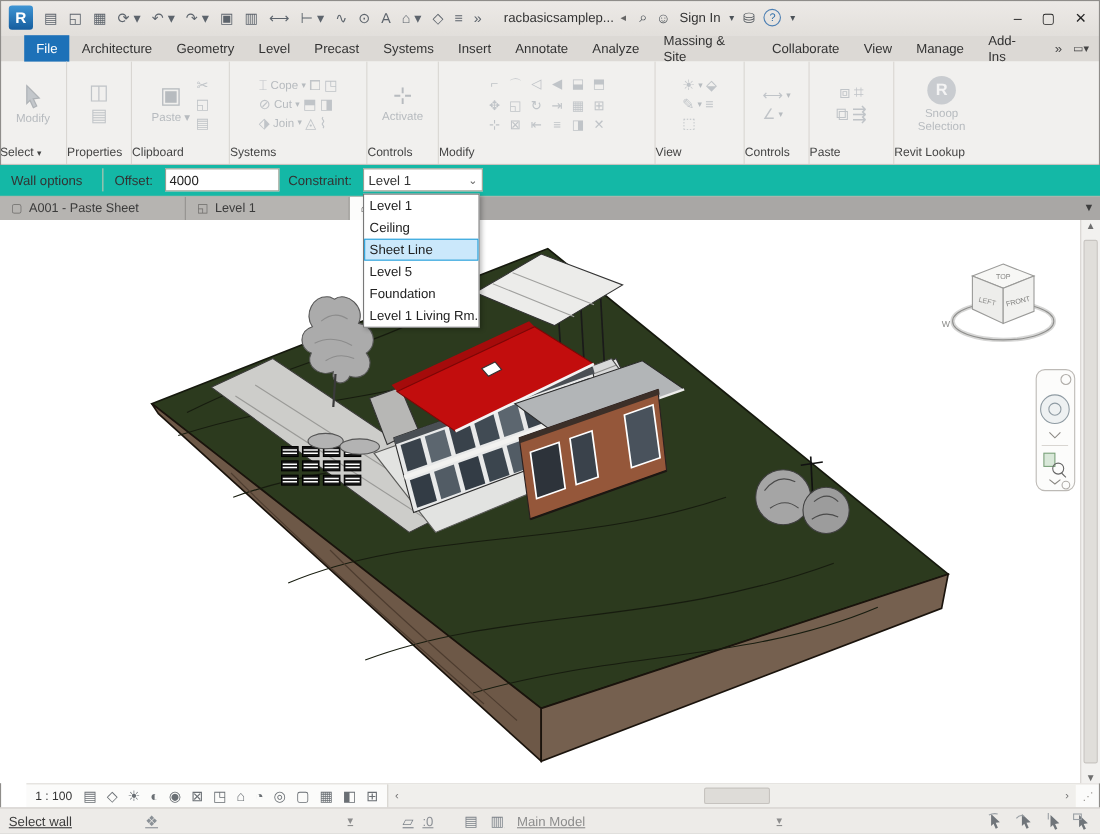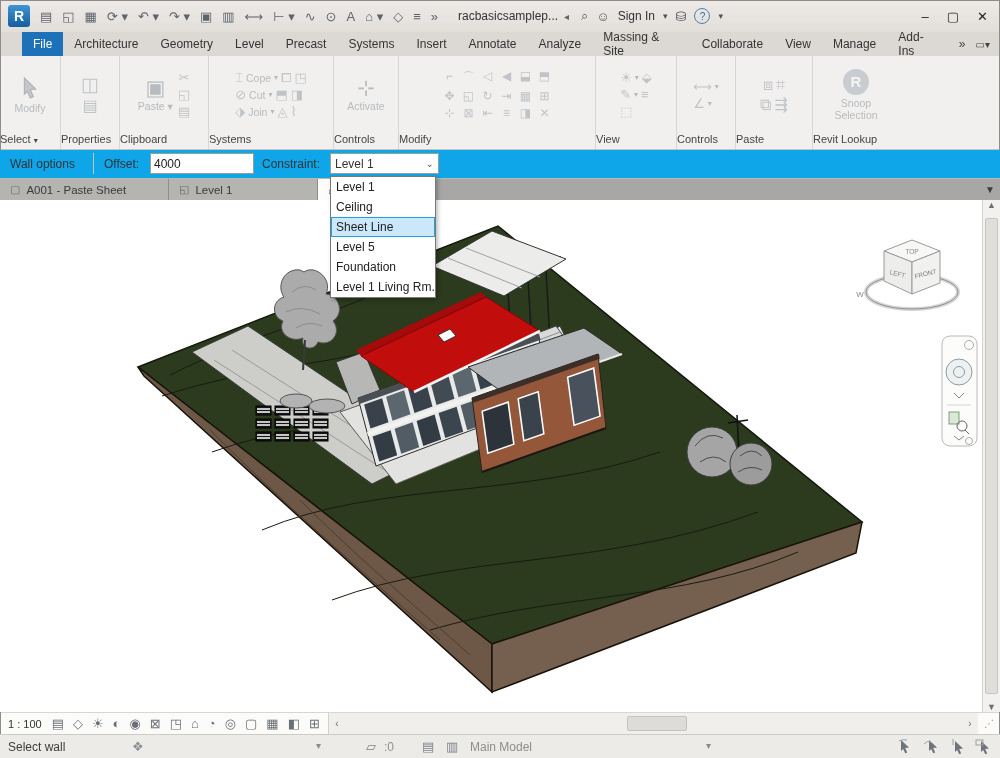--- a/index.html
+++ b/index.html
@@ -28,21 +28,21 @@
   .gicon{font-size:13px;color:#c0c4c8;line-height:1;}
   .bigbtn{display:flex;flex-direction:column;align-items:center;gap:2px;font-size:10.5px;color:#b7bbbf;text-align:center;}
   .bigbtn .bi{font-size:21px;line-height:1;}
   .gcol{display:flex;flex-direction:column;gap:4px;align-items:center;}
   .grow{display:flex;align-items:center;gap:3px;font-size:10.5px;color:#b7bbbf;white-space:nowrap;}
   .modgrid{display:grid;grid-template-columns:repeat(6,1fr);gap:3px 7px;}
   .modgrid span{font-size:12px;color:#c0c4c8;text-align:center;}
   .snoopR{width:26px;height:26px;border-radius:50%;background:#c9ccd0;color:#f4f4f4;font-weight:bold;font-size:15px;display:flex;align-items:center;justify-content:center;}
   .cursor-svg{fill:#c3c7cb;stroke:#aeb2b6;}
   
-  .options-bar{height:28px;background:#0ea5e9;border-bottom:1px solid #b9b9ae;position:relative;font-size:12px;color:#333;}
+  .options-bar{height:28px;background:#14b8a6;border-bottom:1px solid #b9b9ae;position:relative;font-size:12px;color:#333;}
   .ob-label{position:absolute;top:7px;}
   .ob-sep{position:absolute;left:93px;top:3px;height:21px;width:1px;background:#c3c6b4;}
   .ob-input{position:absolute;left:150px;top:3px;width:96px;height:19px;background:#fff;border:1px solid #97a093;font-size:12px;color:#222;padding:0 3px;font-family:"Liberation Sans",sans-serif;}
   .ob-select{position:absolute;left:330px;top:3px;width:99px;height:19px;background:#fff;border:1px solid #97a093;display:flex;align-items:center;padding:0 4px;justify-content:space-between;}
   .ob-select .chev{color:#666;font-size:10px;}
   
   .dropdown{position:absolute;left:330px;top:176px;width:104px;background:#fff;border:1px solid #787878;box-shadow:2px 2px 4px rgba(0,0,0,.25);z-index:60;}
   .dd-item{height:20px;line-height:20px;font-size:12px;color:#222;padding-left:5px;white-space:nowrap;}
   .dd-item.highlighted{background:#cbe8fb;outline:1px solid #26a0da;outline-offset:-1px;}
   
@@ -51,31 +51,31 @@
   .vtab .ticon{font-size:11px;color:#6d6b69;}
   .vtab.active{background:#fcfcfb;color:#222;}
   .vtab.active .ticon{color:#555;}
   .vt-chev{margin-left:auto;color:#3e3e3e;font-size:10px;display:flex;align-items:center;padding-right:5px;}
   
   .canvas{position:relative;height:512px;background:#fff;}
   .scene{position:absolute;left:0;top:0;}
   .vscroll{position:absolute;right:0;top:0;width:17px;height:512px;background:#f2f1ef;border-left:1px solid #d6d3cf;display:flex;flex-direction:column;align-items:center;justify-content:space-between;font-size:9px;color:#6f6f6f;}
   .vthumb{position:absolute;left:2px;right:2px;top:18px;bottom:18px;background:#e0deda;border:1px solid #c8c5c1;border-radius:2px;}
   
-  .hrow{height:21px;display:flex;background:#fbfbfa;border-top:1px solid #d9d6d2;font-size:11px;align-items:stretch;}
+  .hrow{height:21px;display:flex;background:#fbfbfa;border-top:1px solid #d9d6d2;font-size:11px;align-items:stretch;margin-left:24px;}
   .vcb{display:flex;align-items:center;gap:8px;padding:0 8px;white-space:nowrap;}
   .vcb .scale{color:#333;margin-right:2px;}
   .vcb span.vi{color:#6a6f74;font-size:13px;}
   .hscroll{flex:1;position:relative;background:#f0efec;border-left:1px solid #d4d1cd;color:#6f6f6f;}
   .harrow{position:absolute;top:0;bottom:0;width:16px;display:flex;align-items:center;justify-content:center;font-size:10px;}
   .hthumb{position:absolute;left:46%;width:58px;top:3px;bottom:3px;background:#dedcd8;border:1px solid #c6c3bf;border-radius:2px;}
   .grip{width:22px;display:flex;align-items:center;justify-content:center;color:#9a9792;font-size:10px;}
   
   .statusbar{height:27px;background:#edebe8;border-top:1px solid #cfccc8;position:relative;font-size:12px;color:#3c3c3c;}
-  .sb{position:absolute;top:5px;white-space:nowrap;}
+  .sb{position:absolute;top:5px;white-space:nowrap;text-decoration:underline;}
   .sb-ic{color:#7d838a;font-size:13px;top:4px;}
   .sel-toggles{position:absolute;right:8px;top:3px;display:flex;gap:9px;}
   .sel-toggles svg{width:17px;height:17px;}
 </style>
 </head>
 <body>
 
 <div class="app">
 
   <div class="titlebar">

